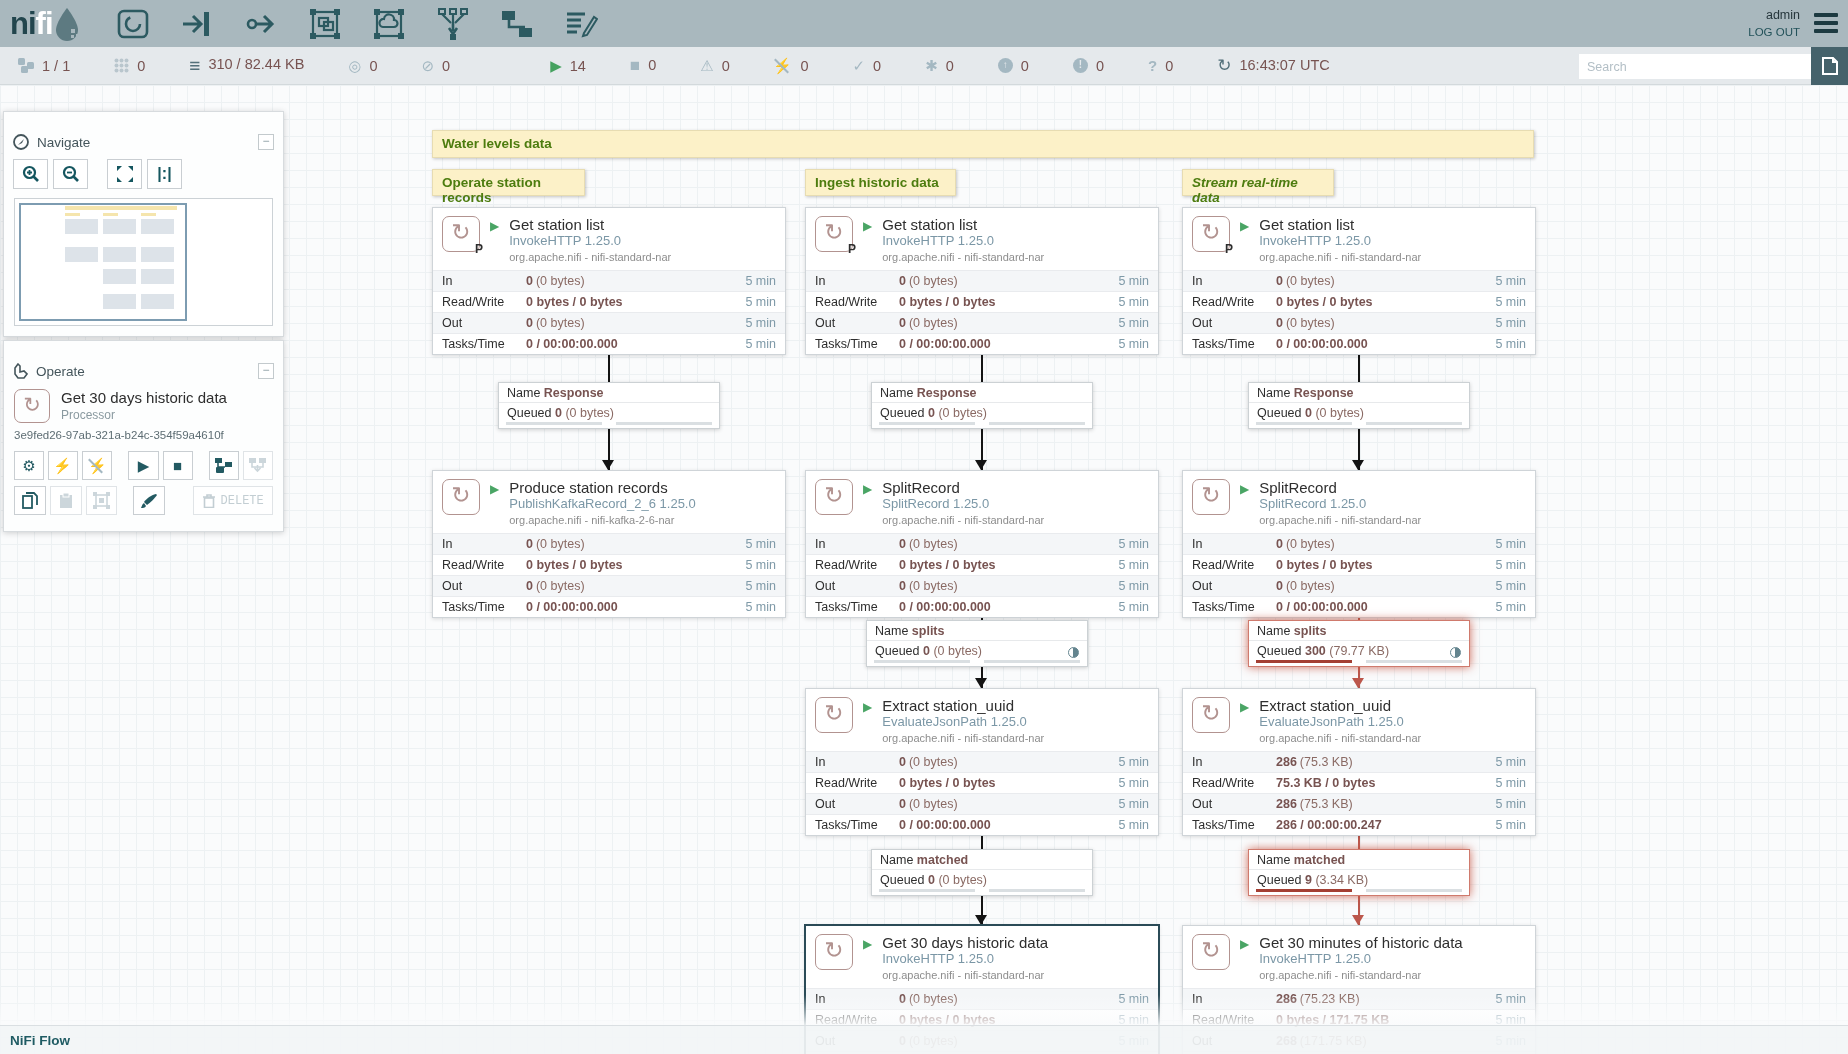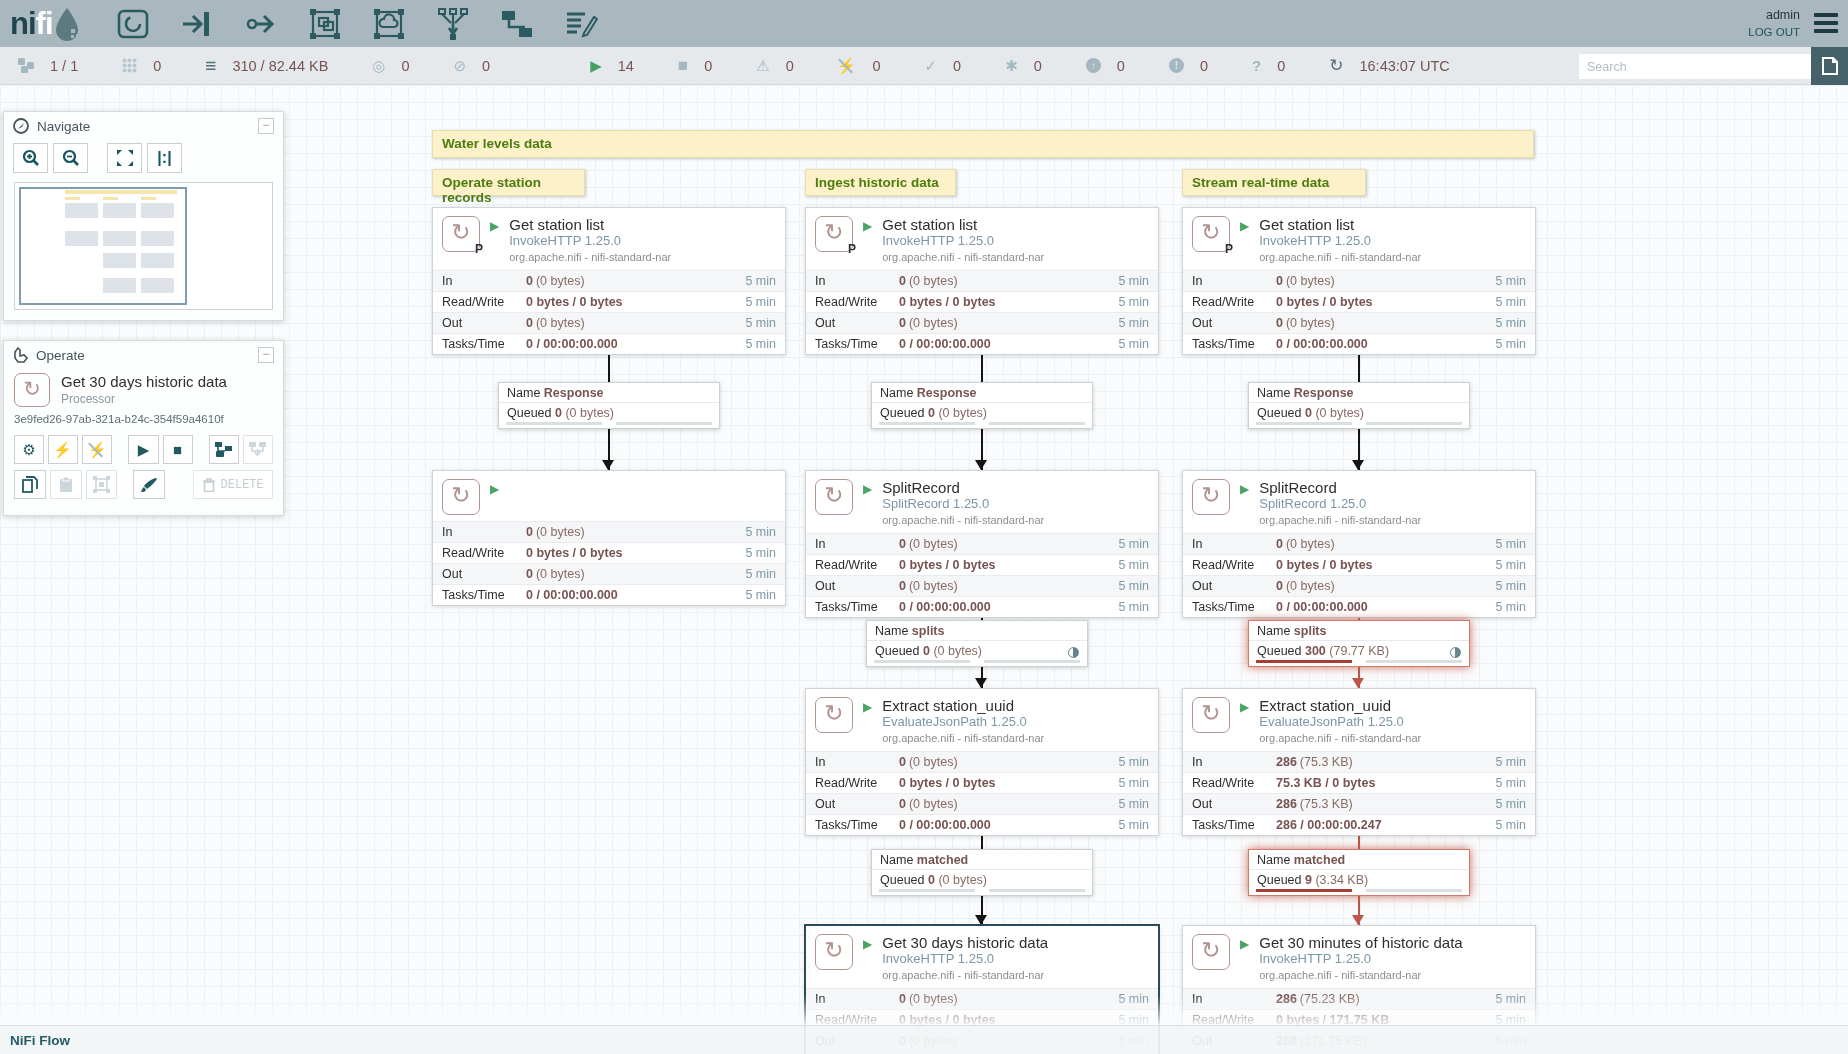--- a/index.html
+++ b/index.html
@@ -21,34 +21,34 @@
   .logo .ni { color: #22454d; } .logo .fi { color: #ffffff; }
   .tb { display: flex; margin-left: 34px; gap: 28px; align-items: center; }
   .tbi { width: 36px; height: 36px; display: flex; align-items: center; justify-content: center; }
   .hdr-right { position: absolute; right: 48px; top: 6px; text-align: right; line-height: 1.45; }
   .admin { font-size: 12.5px; color: #26363c; }
   .logout { font-size: 11.5px; color: #23525a; }
   .burger { position: absolute; right: 10px; top: 13px; width: 24px; cursor: pointer; }
   .burger div { height: 4px; background: #1d3a41; margin-bottom: 4px; border-radius: 1px; }
   
   .sb { position: absolute; left: 0; top: 47px; width: 100%; height: 38px; background: #e5e9ec; border-bottom: 1px solid #d3d9dc; display: flex; align-items: center; font-size: 14.5px; color: #775351; z-index: 20; }
-  .sbi { display: flex; align-items: center; gap: 16px; margin-left: 44px; white-space: nowrap; }
+  .sbi { display: flex; gap: 8px; margin-left: 44px; white-space: nowrap; }
   .sb > .sbi:first-child { margin-left: 18px; }
   .ic { color: #a4b8c2; font-size: 15px; line-height: 1; display: inline-flex; align-items: center; justify-content: center; }
   .ic.green { color: #46a260; }
   .ic.circ { width: 15px; height: 15px; border-radius: 50%; background: #a4b8c2; color: #e5e9ec; font-size: 10px; font-weight: bold; }
   .ic.slash { position: relative; }
   .ic.slash::after { content: ""; position: absolute; left: -2px; top: 7px; width: 19px; height: 2px; background: #a4b8c2; transform: rotate(45deg); }
   .ic.refresh { color: #53707a; font-size: 17px; }
   .search { position: absolute; right: 37px; top: 7px; width: 232px; height: 25px; border: none; background: #fff; padding: 0 8px; font-size: 12.5px; color: #555; outline: none; font-family: "Liberation Sans", sans-serif; }
   .search::placeholder { color: #b3bfc6; }
   .newdoc { position: absolute; right: 0; top: 0; width: 37px; height: 38px; background: #45626b; display: flex; align-items: center; justify-content: center; cursor: pointer; }
   
   .panel { position: absolute; left: 3px; width: 281px; background: #fdfefe; border: 1px solid #d7dbde; box-shadow: 0 1px 6px rgba(0,0,0,.18); z-index: 10; }
-  .panel-h { display: flex; align-items: center; gap: 8px; padding: 6px 9px 4px; font-size: 13.5px; color: #44555b; }
+  .panel-h { display: flex; align-items: center; gap: 8px; padding: 6px 9px 4px; font-size: 13.5px; color: #44555b; margin-top: 16px; }
   .collapse { margin-left: auto; width: 16px; height: 16px; border: 1px solid #c3cacd; color: #8fa0a6; font-size: 12px; line-height: 13px; text-align: center; background: #fff; cursor: pointer; }
   .nav-btns { display: flex; gap: 5px; padding: 5px 9px 9px; }
   .nbtn { width: 35px; height: 30px; border: 1px solid #c9ced2; background: #fff; display: flex; align-items: center; justify-content: center; color: #15565f; font-weight: bold; cursor: pointer; }
   .nbtn.sp { margin-left: 14px; }
   .minimap { margin: 0 10px 10px; border: 1px solid #ccd2d6; height: 128px; position: relative; background: #fff; }
   .vp { position: absolute; left: 4px; top: 4px; width: 168px; height: 118px; border: 2px solid #7d9cb1; }
   .mmb { position: absolute; background: #dde3e9; }
   .mmy { position: absolute; background: #f5e5ad; }
   .op-body { padding: 2px 10px 10px; }
   .op-row1 { display: flex; gap: 11px; align-items: flex-start; margin: 4px 0 6px; }
@@ -410,21 +410,21 @@
           </svg>
         <span>DELETE</span>
       </span>
     </div>
   </div>
 </div>
 
 <div class="ylabel" style="left:432px;top:130px;width:1102px;height:28px;">Water levels data</div>
 <div class="ylabel" style="left:432px;top:169px;width:153px;height:27px;">Operate station records</div>
 <div class="ylabel" style="left:805px;top:169px;width:151px;height:27px;">Ingest historic data</div>
-<div class="ylabel" style="left:1182px;top:169px;width:184px;height:27px;">Stream real-time data</div>
+<div class="ylabel" style="left:1182px;top:169px;width:152px;height:27px;font-style:italic;">Stream real-time data</div>
 
 <div class="vline" style="left:608px;top:337px;height:133px;"></div>
 <div class="arr" style="left:602px;top:460px;"></div>
 <div class="vline" style="left:981px;top:337px;height:133px;"></div>
 <div class="arr" style="left:975px;top:460px;"></div>
 <div class="vline" style="left:1358px;top:337px;height:133px;"></div>
 <div class="arr" style="left:1352px;top:460px;"></div>
 <div class="vline" style="left:981px;top:600px;height:88px;"></div>
 <div class="arr" style="left:975px;top:678px;"></div>
 <div class="vline red" style="left:1358px;top:600px;height:88px;"></div>
@@ -571,20 +571,25 @@
       </div>
   </div>
 </div>
 
 <div class="proc" style="left:432px;top:470px;">
   <div class="proc-head">
     <span class="stamp">
         <span class="stamp-glyph">↻</span>
       </span>
     <span class="runicon">▶</span>
+    <div>
+      <div class="proc-title">Produce station records</div>
+      <div class="proc-type">PublishKafkaRecord_2_6 1.25.0</div>
+      <div class="proc-bundle">org.apache.nifi - nifi-kafka-2-6-nar</div>
+    </div>
   </div>
   <div class="stats">
     <div class="stat">
         <span class="lbl">In</span>
         <span class="val"><b>0</b><span>(0 bytes)</span></span>
         <span class="win">5 min</span>
       </div>
     <div class="stat">
         <span class="lbl">Read/Write</span>
         <span class="val"><b>0 bytes / 0 bytes</b><span></span></span>

